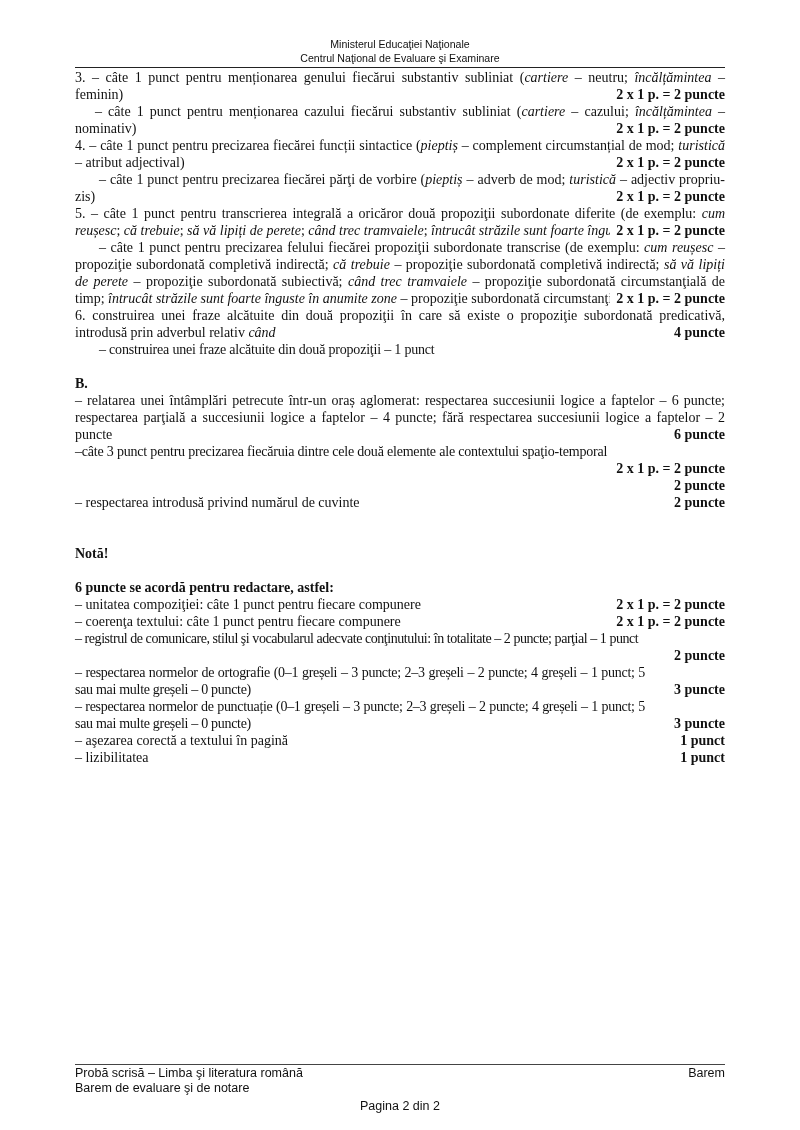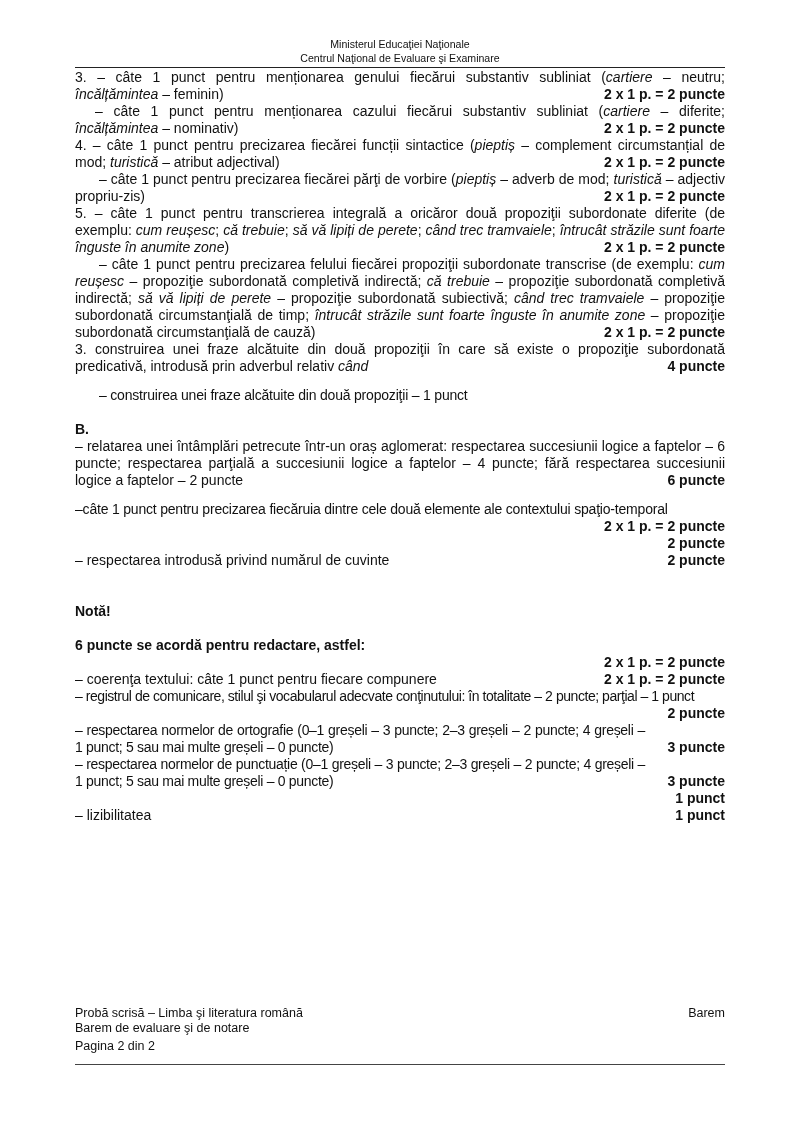--- a/index.html
+++ b/index.html
@@ -12,63 +12,63 @@
     position: absolute; top: 37px; left: 75px; width: 650px;
     text-align: center; font-size: 11.5px; line-height: 14px;
     transform: scaleX(0.92); transform-origin: center top;
   }
   .header-rule {
     position: absolute; top: 67px; left: 75px; width: 650px;
     border-top: 1px solid #222;
   }
   .content {
     position: absolute; top: 69px; left: 75px; width: 650px;
-    font-size: 14px; line-height: 17px;
+    font-size: 14px; line-height: 17px; font-family: Liberation Serif, serif;
   }
   .row { display: block; position: relative; min-height: 17px; }
   .just { text-align: justify; text-align-last: left; }
   .pts {
     position: absolute; right: 0; bottom: 0; font-weight: bold; white-space: nowrap;
     background: #fff; padding-left: 6px;
   }
   .indent1 { padding-left: 20px; }
   i { font-style: italic; }
   .gap { height: 17px; }
   .section-title { font-weight: bold; }
   .spacer-big { height: 34px; }
   .footer-rule {
     position: absolute; top: 1064px; left: 75px; width: 650px;
     border-top: 1px solid #444;
   }
   .footer {
-    position: absolute; top: 1006px; left: 75px; width: 650px;
+    position: absolute; top: 1066px; left: 75px; width: 650px;
     font-size: 12.5px; line-height: 15px;
   }
   .footer .right { position: absolute; right: 0; top: 0; }
-  .footer .page { margin-top: 3px; }
-  .cond { letter-spacing: -0.2px; margin-top: 12px; }
+  .footer .page { text-align: center; margin-top: 3px; }
+  .cond { letter-spacing: -0.2px; }
 </style>
 </head>
 <body>
 
 <div class="header">
   <div>Ministerul Educaţiei Naţionale</div>
   <div>Centrul Naţional de Evaluare şi Examinare</div>
 </div>
 <div class="header-rule"></div>
 
 <div class="content">
 
   <div class="row just" style="padding-right:0">
     <span>3. – câte 1 punct pentru menționarea genului fiecărui substantiv subliniat (</span><i>cartiere</i><span> – neutru; </span><i>încălțămintea</i><span> – feminin)</span>
     <span class="pts">2 x 1 p. = 2 puncte</span>
   </div>
 
   <div class="row just indent1" style="text-indent:0; padding-left:0">
-    <span style="padding-left:20px">– câte 1 punct pentru menționarea cazului fiecărui substantiv subliniat (</span><i>cartiere</i><span> – diferite; </span><i>încălțămintea</i><span> – nominativ)</span>
+    <span style="padding-left:20px">– câte 1 punct pentru menționarea cazului fiecărui substantiv subliniat (</span><i>cartiere</i><span> – cazului; </span><i>încălțămintea</i><span> – nominativ)</span>
     <span class="pts">2 x 1 p. = 2 puncte</span>
   </div>
 
   <div class="row just">
     <span>4. – câte 1 punct pentru precizarea fiecărei funcții sintactice (</span><i>pieptiș</i><span> – complement circumstanțial de mod; </span><i>turistică</i><span> – atribut adjectival)</span>
     <span class="pts">2 x 1 p. = 2 puncte</span>
   </div>
 
   <div class="row just">
     <span style="padding-left:24px">– câte 1 punct pentru precizarea fiecărei părţi de vorbire (</span><i>pieptiș</i><span> – adverb de mod; </span><i>turistică</i><span> – adjectiv propriu-zis)</span>
@@ -79,72 +79,74 @@
     <span>5.  – câte 1 punct pentru transcrierea integrală a oricăror două propoziţii subordonate diferite (de exemplu: </span><i>cum reușesc</i><span>; </span><i>că trebuie</i><span>; </span><i>să vă lipiți de perete</i><span>; </span><i>când trec tramvaiele</i><span>; </span><i>întrucât străzile sunt foarte înguste în anumite zone</i><span>)</span>
     <span class="pts">2 x 1 p. = 2 puncte</span>
   </div>
 
   <div class="row just">
     <span style="padding-left:24px">– câte 1 punct pentru precizarea felului fiecărei propoziţii subordonate transcrise (de exemplu: </span><i>cum reușesc</i><span> – propoziţie subordonată completivă indirectă; </span><i>că trebuie</i><span> – propoziţie subordonată completivă indirectă; </span><i>să vă lipiți de perete</i><span> – propoziţie subordonată subiectivă; </span><i>când trec tramvaiele</i><span> – propoziţie subordonată circumstanţială de timp; </span><i>întrucât străzile sunt foarte înguste în anumite zone</i><span> – propoziţie subordonată circumstanţială de cauză)</span>
     <span class="pts">2 x 1 p. = 2 puncte</span>
   </div>
 
   <div class="row just">
-    <span>3. construirea unei fraze alcătuite din două propoziţii în care să existe o propoziţie subordonată predicativă, introdusă prin adverbul relativ </span><i>când</i>
+    <span>6. construirea unei fraze alcătuite din două propoziţii în care să existe o propoziţie subordonată predicativă, introdusă prin adverbul relativ </span><i>când</i>
     <span class="pts">4 puncte</span>
   </div>
   <div class="row cond" style="padding-left:24px">
     <span>– construirea unei fraze alcătuite din două propoziţii – 1 punct</span>
   </div>
 
   <div class="gap"></div>
 
   <div class="row section-title">B.</div>
   <div class="row just">
     <span>– relatarea unei întâmplări petrecute într-un oraș aglomerat: respectarea succesiunii logice a faptelor – 6 puncte; respectarea parţială a succesiunii logice a faptelor – 4 puncte; fără respectarea succesiunii logice a faptelor – 2 puncte</span>
     <span class="pts">6 puncte</span>
   </div>
   <div class="row">
-    <div class="cond">–câte 1 punct pentru precizarea fiecăruia dintre cele două elemente ale contextului spaţio-temporal</div>
+    <div class="cond">–câte 3 punct pentru precizarea fiecăruia dintre cele două elemente ale contextului spaţio-temporal</div>
     <div style="text-align:right; font-weight:bold">2 x 1 p. = 2 puncte</div>
   </div>
   <div class="row">
     <span class="pts">2 puncte</span>
   </div>
   <div class="row">
     <span>– respectarea introdusă privind numărul de cuvinte</span>
     <span class="pts">2 puncte</span>
   </div>
 
   <div class="spacer-big"></div>
 
   <div class="row section-title">Notă!</div>
   <div class="gap"></div>
   <div class="row section-title">6 puncte se acordă pentru redactare, astfel:</div>
 
   <div class="row">
+    <span>– unitatea compoziţiei: câte 1 punct pentru fiecare compunere</span>
     <span class="pts">2 x 1 p. = 2 puncte</span>
   </div>
   <div class="row">
     <span>– coerenţa textului: câte 1 punct pentru fiecare compunere</span>
     <span class="pts">2 x 1 p. = 2 puncte</span>
   </div>
   <div class="row">
     <div style="white-space:nowrap; letter-spacing:-0.45px">– registrul de comunicare, stilul şi vocabularul adecvate conţinutului: în totalitate – 2 puncte; parţial – 1 punct</div>
     <div style="text-align:right; font-weight:bold">2 puncte</div>
   </div>
   <div class="row">
     <div class="just" style="letter-spacing:-0.3px; padding-right:80px">– respectarea normelor de ortografie (0–1 greșeli – 3 puncte; 2–3 greșeli – 2 puncte; 4 greșeli – 1 punct; 5 sau mai multe greșeli – 0 puncte)</div>
     <span class="pts">3 puncte</span>
   </div>
   <div class="row">
     <div class="just" style="letter-spacing:-0.3px; padding-right:80px">– respectarea normelor de punctuație (0–1 greșeli – 3 puncte; 2–3 greșeli – 2 puncte; 4 greșeli – 1 punct; 5 sau mai multe greșeli – 0 puncte)</div>
     <span class="pts">3 puncte</span>
   </div>
   <div class="row">
+    <span>– aşezarea corectă a textului în pagină</span>
     <span class="pts">1 punct</span>
   </div>
   <div class="row">
     <span>– lizibilitatea</span>
     <span class="pts">1 punct</span>
   </div>
 </div>
 
 <div class="footer-rule"></div>
 <div class="footer">

